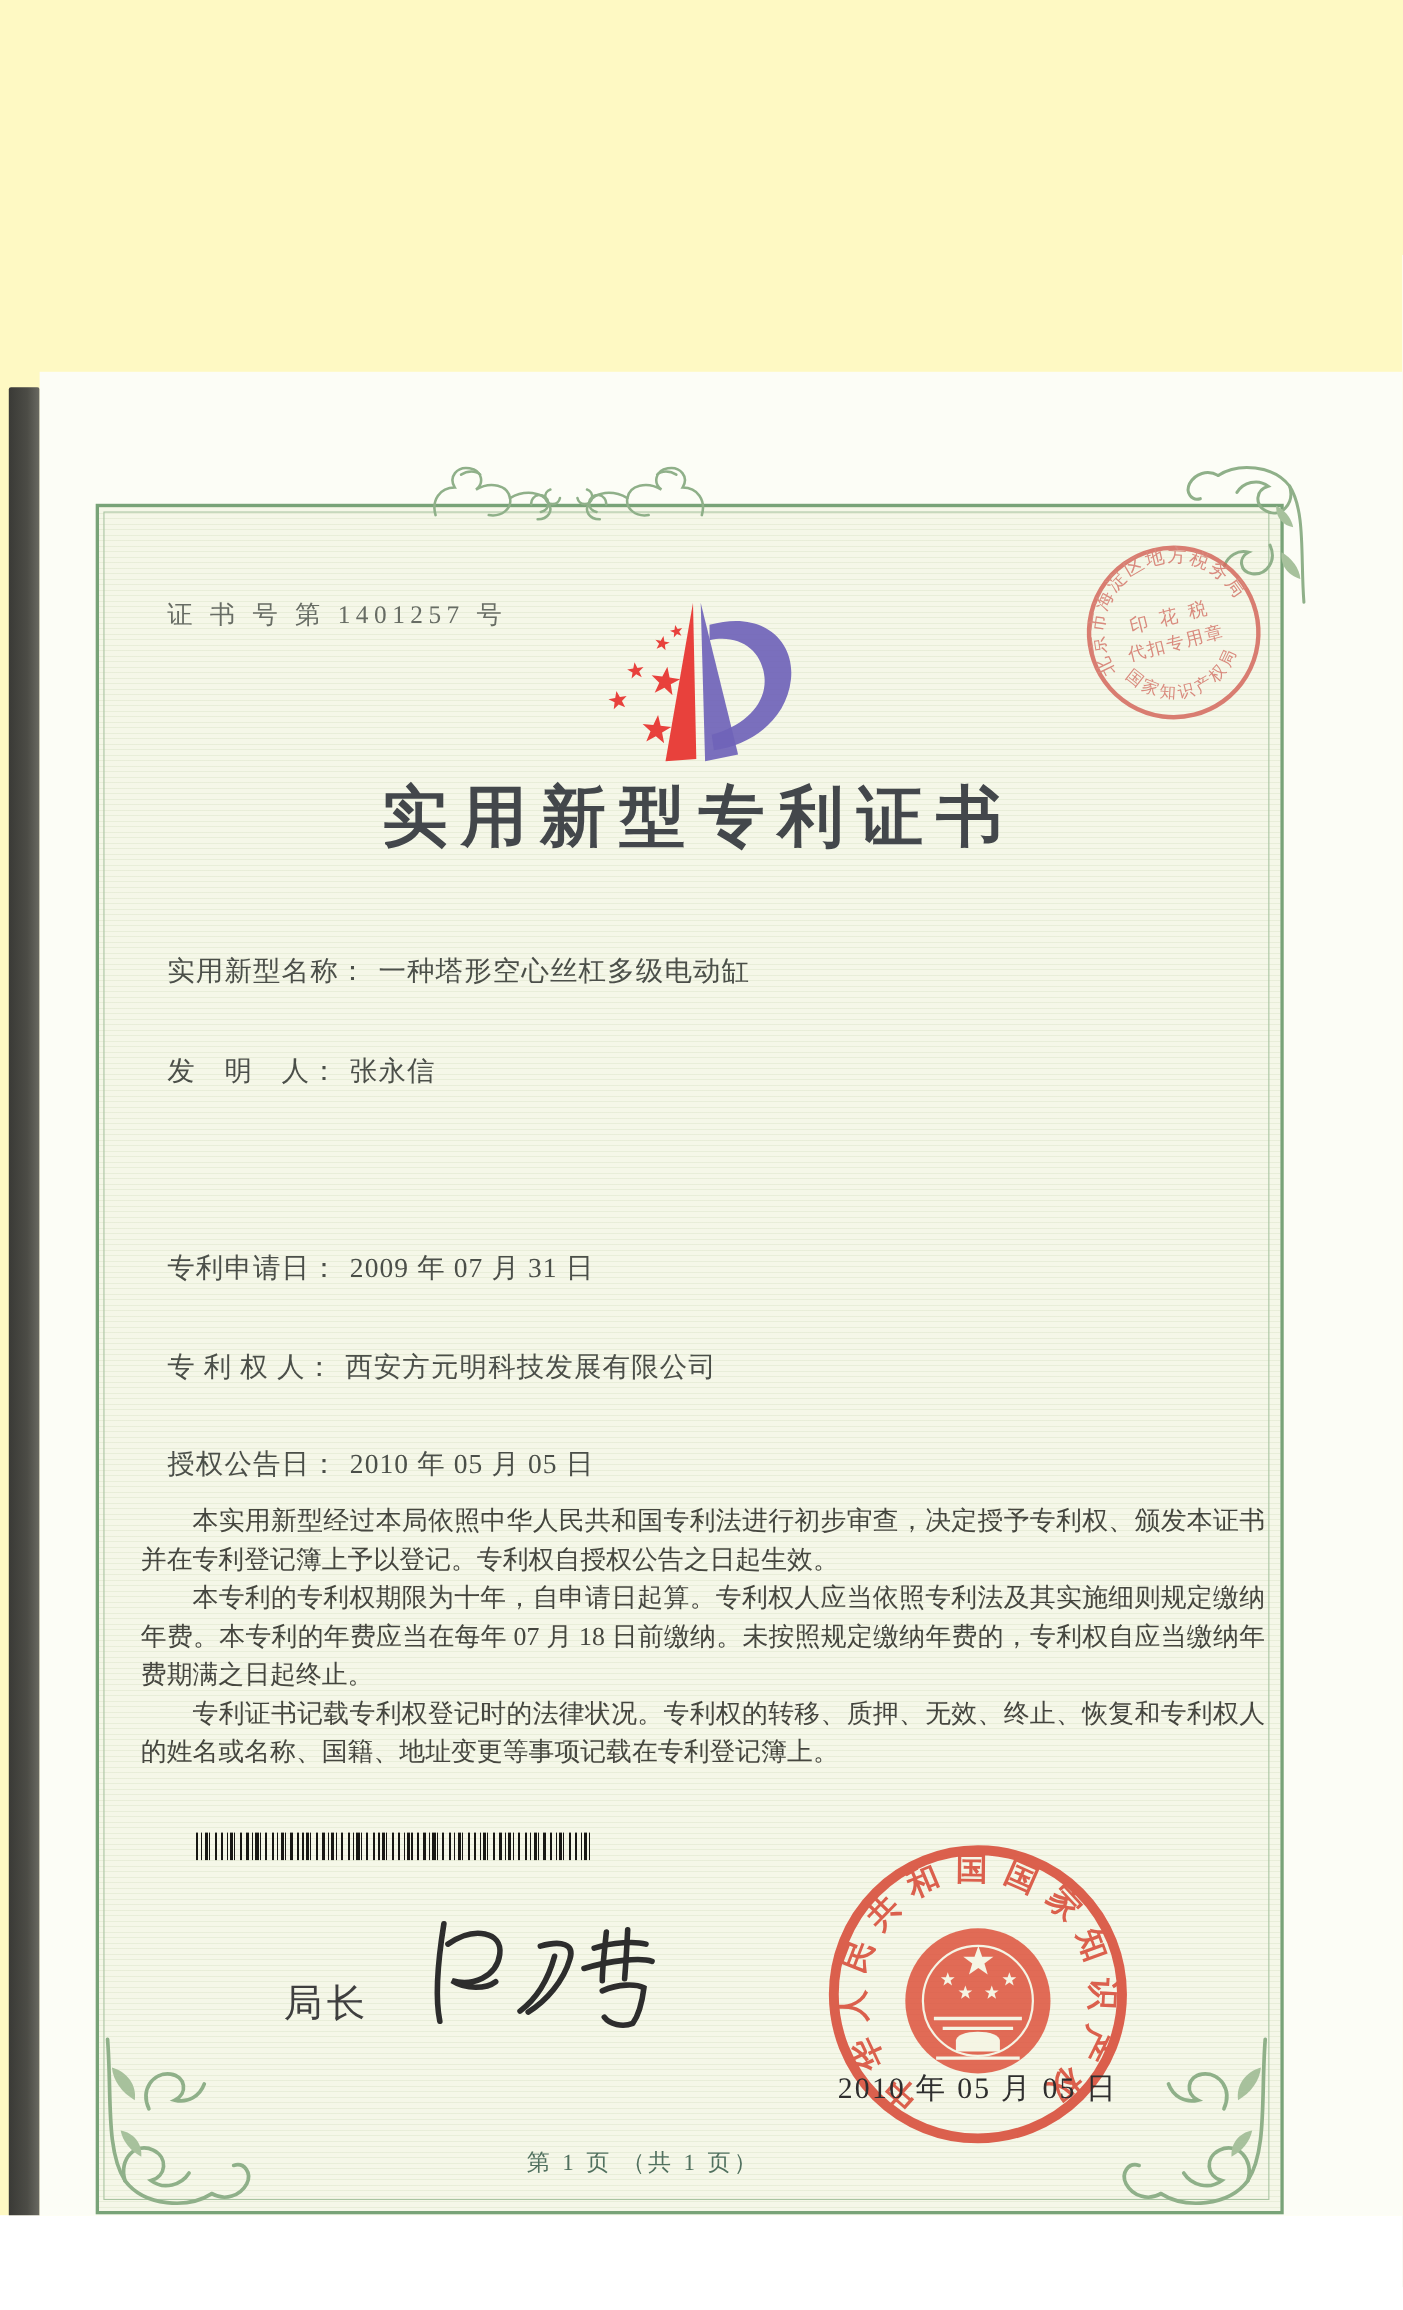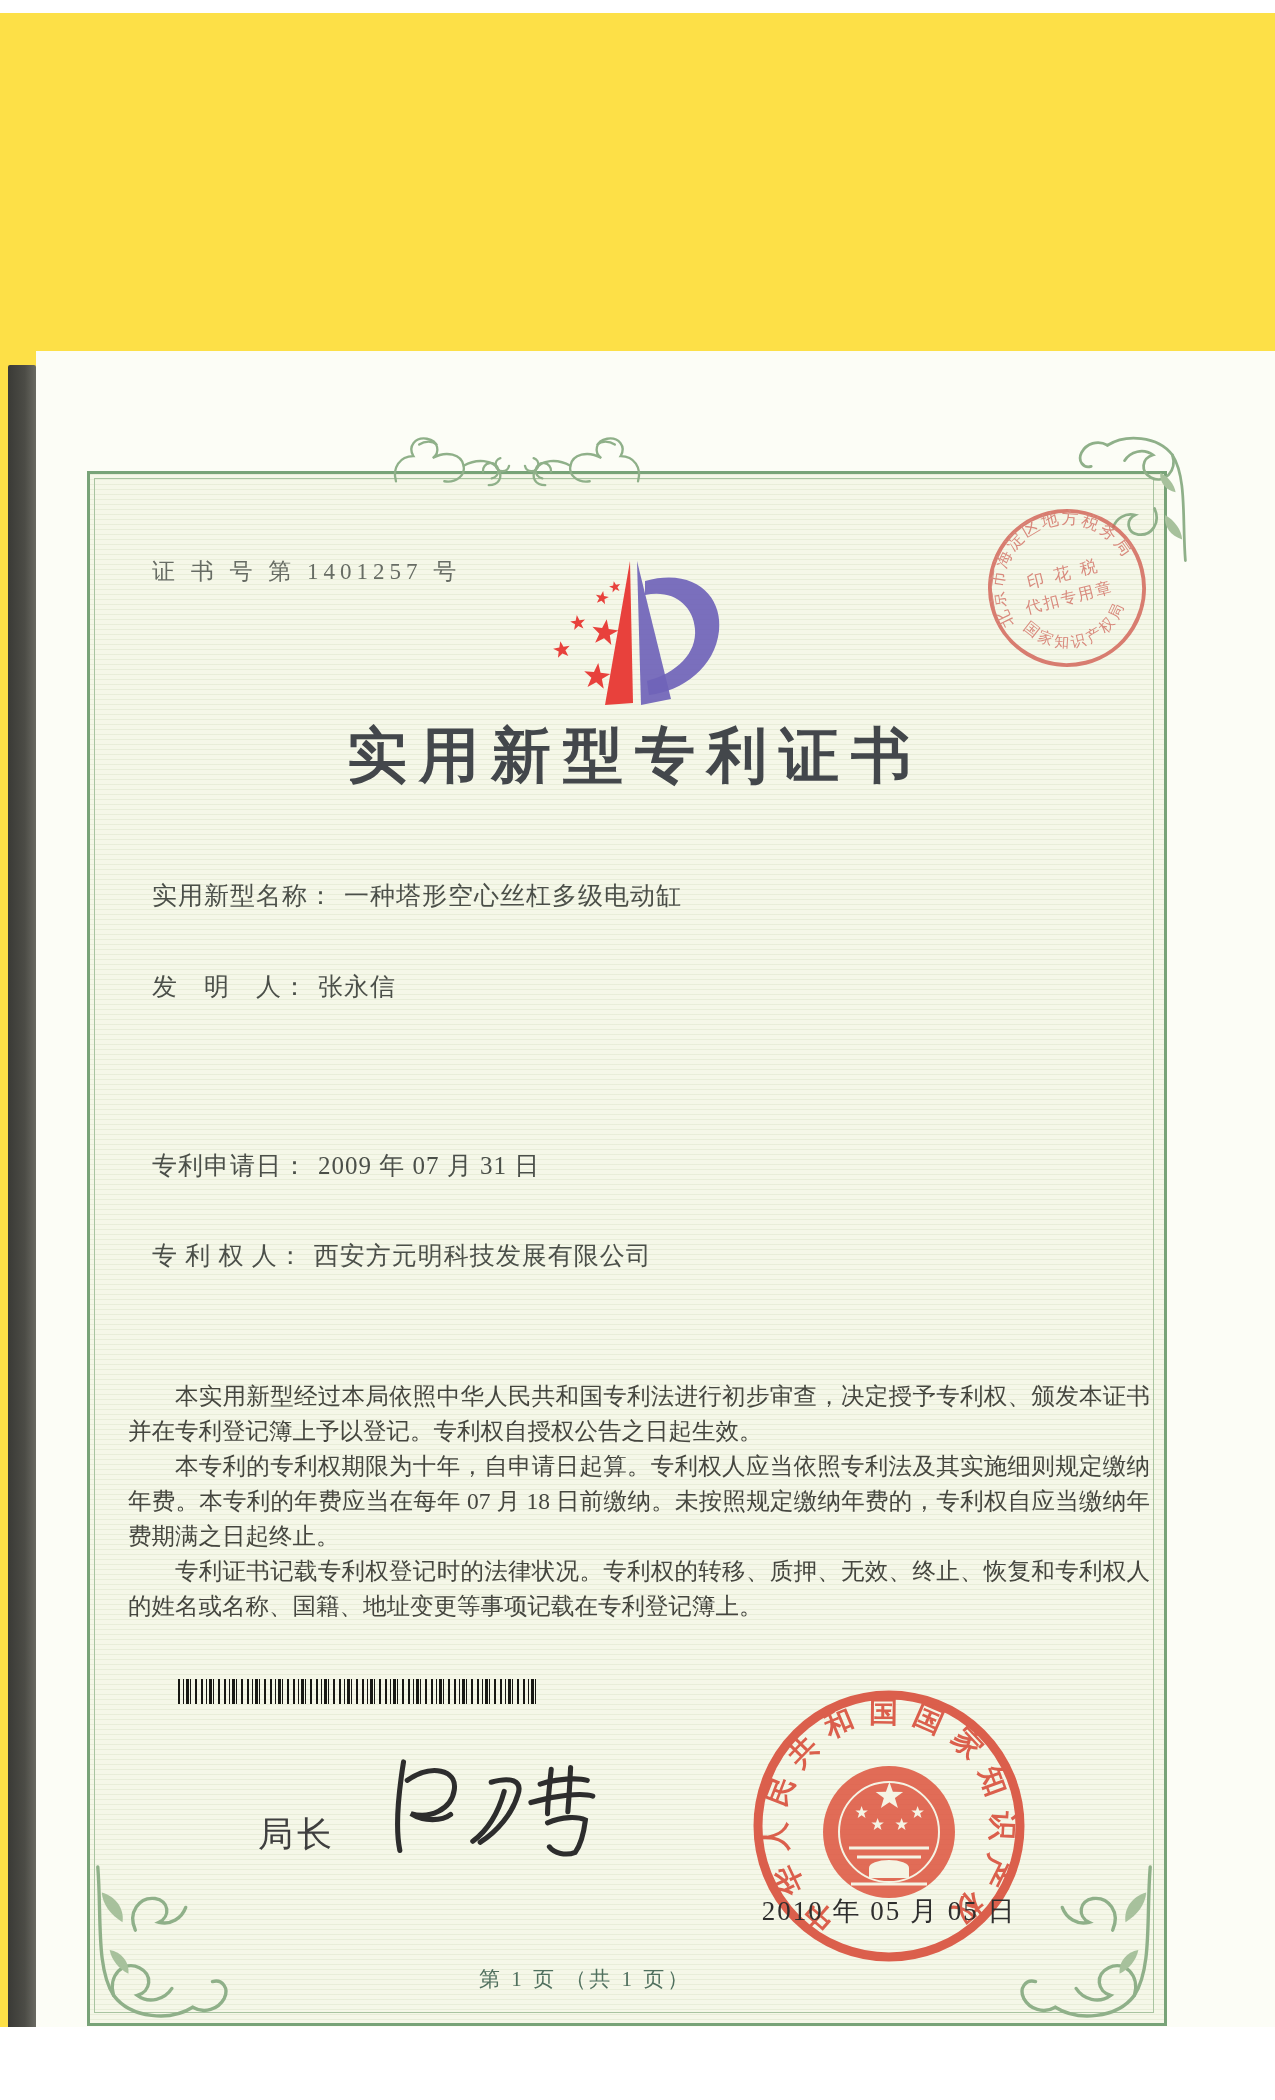--- a/index.html
+++ b/index.html
@@ -1,17 +1,17 @@
 <!DOCTYPE html>
 <html><head>
 <meta charset="utf-8">
 <style>
   html,body{margin:0;padding:0;background:#ffffff;}
-  #page{position:relative;width:1275px;height:2014px;background:#fde047;overflow:hidden;
-        font-family:"Liberation Serif","DejaVu Serif",serif;margin-top:13px;}
+  #page{position:relative;width:1275px;height:2014px;background:#fef9c3;overflow:hidden;
+        font-family:"Liberation Serif","DejaVu Serif",serif;}
   .abs{position:absolute;}
   
   #scan-strip-left{left:8px;top:352px;width:28px;height:1748px;
     background:linear-gradient(90deg,#3a3a36 0%,#4c4c46 60%,#6a6a62 100%);border-radius:2px;z-index:0;}
   #scan-strip-bottom{left:0;top:2081px;width:1275px;height:19px;
     background:linear-gradient(90deg,#55544e 0 42px,#93928a 60px,#a09f97 100%);z-index:0;}
   #paper{left:36px;top:338px;width:1239px;height:1744px;background:#fcfdf6;z-index:1;}
   
   #frame{left:87px;top:458px;width:1074px;height:1549px;border:3px solid #78a378;
     background:#f5f7e8;z-index:1;
@@ -130,20 +130,23 @@
   </div>
   <div class="abs row" id="r0">
     <span>实用新型名称：</span><span class="val">一种塔形空心丝杠多级电动缸</span>
   </div>
   <div class="abs row" id="r3">
     <span>专利申请日：</span><span class="val">2009 年 07 月 31 日</span>
   </div>
   <div class="abs row" id="r4">
     <span>专 利 权 人：</span><span class="val">西安方元明科技发展有限公司</span>
   </div>
+  <div class="abs row" id="r5">
+    <span>授权公告日：</span><span class="val">2010 年 05 月 05 日</span>
+  </div>
 
   <div class="abs" id="body-text">
     <p>本实用新型经过本局依照中华人民共和国专利法进行初步审查，决定授予专利权、颁发本证书并在专利登记簿上予以登记。专利权自授权公告之日起生效。</p>
     <p>本专利的专利权期限为十年，自申请日起算。专利权人应当依照专利法及其实施细则规定缴纳年费。本专利的年费应当在每年 07 月 18 日前缴纳。未按照规定缴纳年费的，专利权自应当缴纳年费期满之日起终止。</p>
     <p>专利证书记载专利权登记时的法律状况。专利权的转移、质押、无效、终止、恢复和专利权人的姓名或名称、国籍、地址变更等事项记载在专利登记簿上。</p>
   </div>
 
   <div class="abs" id="barcode"></div>
 
   <div class="abs" id="director-label">局长</div>

